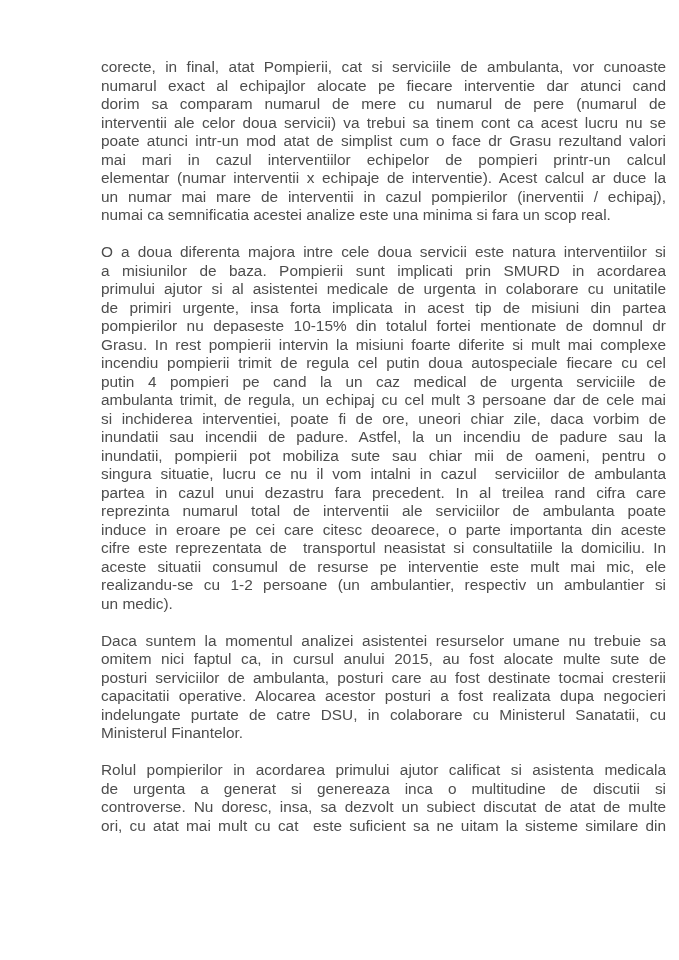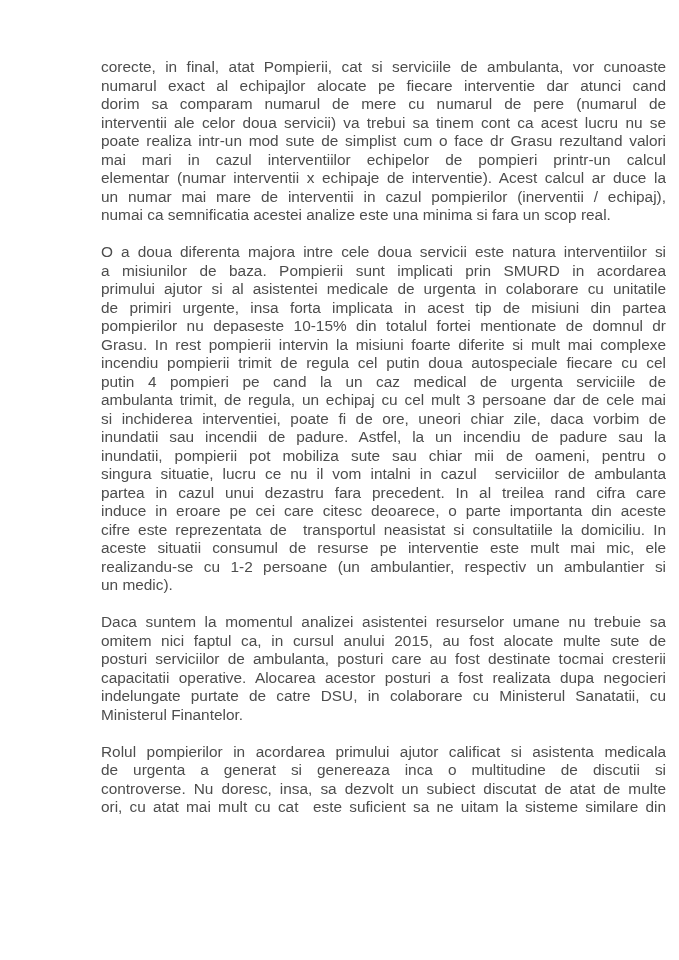--- a/index.html
+++ b/index.html
@@ -43,41 +43,42 @@
 </style>
 </head>
 <body>
 
 <main class="doc">
     <div class="para">
       <div class="line">corecte, in final, atat Pompierii, cat si serviciile de ambulanta, vor cunoaste</div>
       <div class="line">numarul exact al echipajlor alocate pe fiecare interventie dar atunci cand</div>
       <div class="line">dorim sa comparam numarul de mere cu numarul de pere (numarul de</div>
       <div class="line">interventii ale celor doua servicii) va trebui sa tinem cont ca acest lucru nu se</div>
-      <div class="line">poate realiza intr-un mod sute de simplist cum o face dr Grasu rezultand valori</div>
+      <div class="line">poate atunci intr-un mod atat de simplist cum o face dr Grasu rezultand valori</div>
       <div class="line">mai mari in cazul interventiilor echipelor de pompieri printr-un calcul</div>
       <div class="line">elementar (numar interventii x echipaje de interventie). Acest calcul ar duce la</div>
       <div class="line">un numar mai mare de interventii in cazul pompierilor (inerventii / echipaj),</div>
       <div class="line last">numai ca semnificatia acestei analize este una minima si fara un scop real.</div>
     </div>
     <div class="para">
       <div class="line">O a doua diferenta majora intre cele doua servicii este natura interventiilor si</div>
       <div class="line">a misiunilor de baza. Pompierii sunt implicati prin SMURD in acordarea</div>
       <div class="line">primului ajutor si al asistentei medicale de urgenta in colaborare cu unitatile</div>
       <div class="line">de primiri urgente, insa forta implicata in acest tip de misiuni din partea</div>
       <div class="line">pompierilor nu depaseste 10-15% din totalul fortei mentionate de domnul dr</div>
       <div class="line">Grasu. In rest pompierii intervin la misiuni foarte diferite si mult mai complexe</div>
       <div class="line">incendiu pompierii trimit de regula cel putin doua autospeciale fiecare cu cel</div>
       <div class="line">putin 4 pompieri pe cand la un caz medical de urgenta serviciile de</div>
       <div class="line">ambulanta trimit, de regula, un echipaj cu cel mult 3 persoane dar de cele mai</div>
       <div class="line">si inchiderea interventiei, poate fi de ore, uneori chiar zile, daca vorbim de</div>
       <div class="line">inundatii sau incendii de padure. Astfel, la un incendiu de padure sau la</div>
       <div class="line">inundatii, pompierii pot mobiliza sute sau chiar mii de oameni, pentru o</div>
       <div class="line">singura situatie, lucru ce nu il vom intalni in cazul&nbsp; serviciilor de ambulanta</div>
       <div class="line">partea in cazul unui dezastru fara precedent. In al treilea rand cifra care</div>
+      <div class="line">reprezinta numarul total de interventii ale serviciilor de ambulanta poate</div>
       <div class="line">induce in eroare pe cei care citesc deoarece, o parte importanta din aceste</div>
       <div class="line">cifre este reprezentata de&nbsp; transportul neasistat si consultatiile la domiciliu. In</div>
       <div class="line">aceste situatii consumul de resurse pe interventie este mult mai mic, ele</div>
       <div class="line">realizandu-se cu 1-2 persoane (un ambulantier, respectiv un ambulantier si</div>
       <div class="line last">un medic).</div>
     </div>
     <div class="para">
       <div class="line">Daca suntem la momentul analizei asistentei resurselor umane nu trebuie sa</div>
       <div class="line">omitem nici faptul ca, in cursul anului 2015, au fost alocate multe sute de</div>
       <div class="line">posturi serviciilor de ambulanta, posturi care au fost destinate tocmai cresterii</div>

